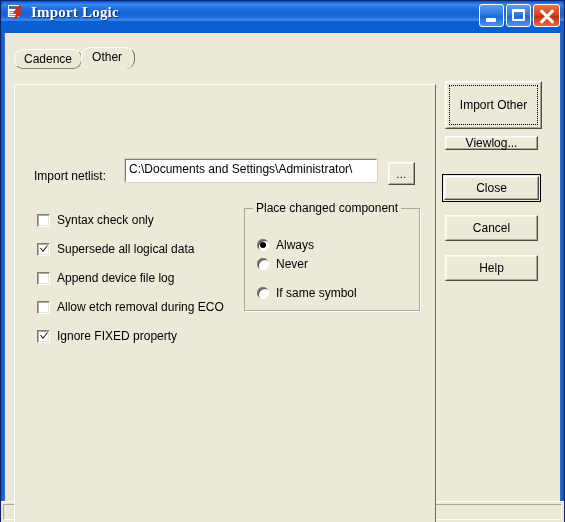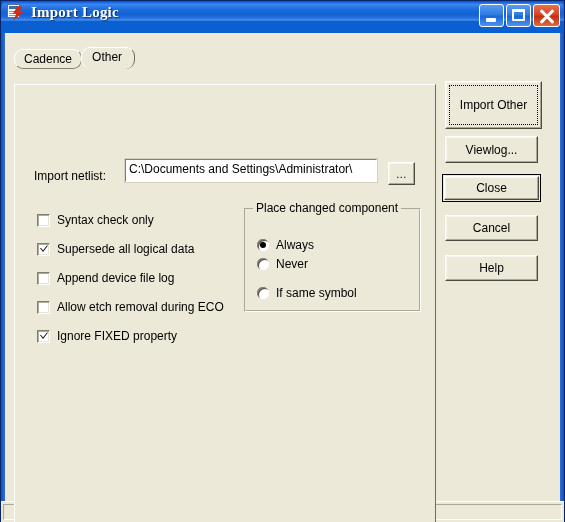--- a/index.html
+++ b/index.html
@@ -526,21 +526,21 @@
         </div>
       </div>
 
     </div>
 
     <div class="btn" style="left:440px; top:40px; width:97px; height:48px;margin-top:8px;">
       <span class="focus-rect"></span>
       <span class="caption">Import Other</span>
     </div>
 
-    <div class="btn" style="left:440px; top:103px; width:93px; height:27px;">
+    <div class="btn" style="left:440px; top:103px; width:93px; height:14px;">
       <span class="caption">Viewlog...</span>
     </div>
 
     <div class="btn default-btn" style="left:437px; top:141px; width:99px; height:28px;">
       <span class="inner"></span>
       <span class="caption">Close</span>
     </div>
 
     <div class="btn" style="left:440px; top:182px; width:93px; height:26px;">
       <span class="caption">Cancel</span>

